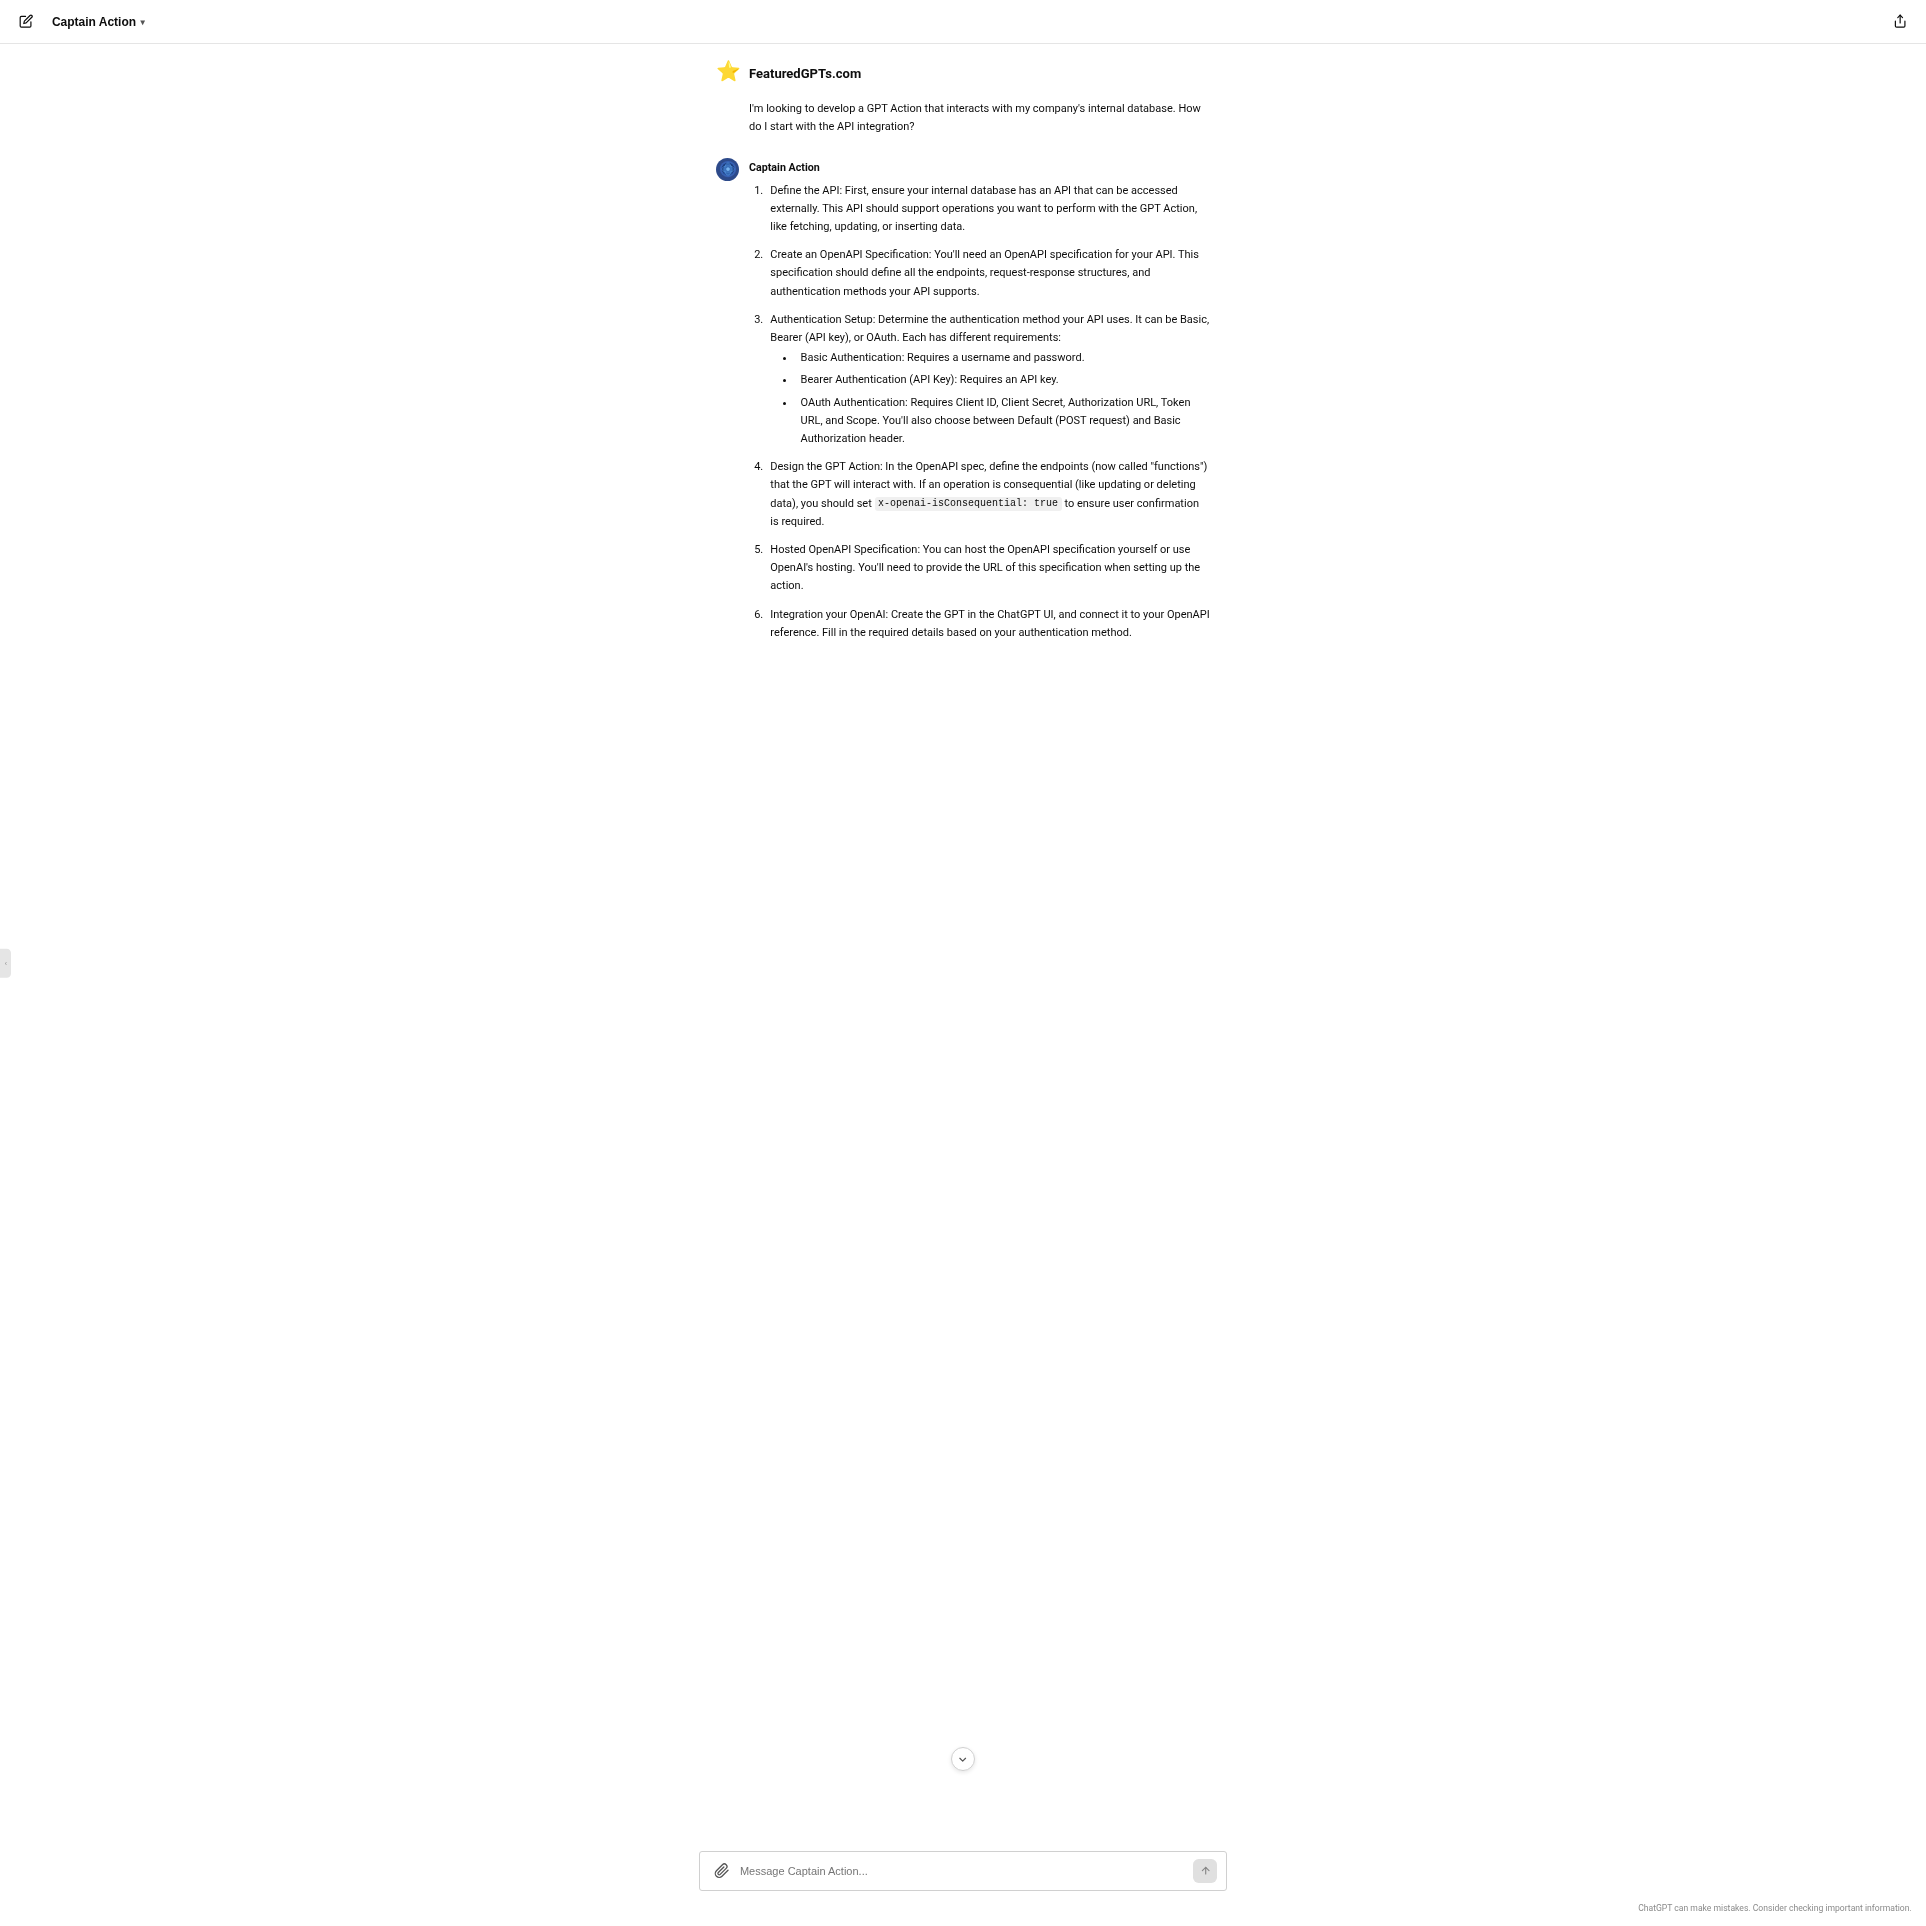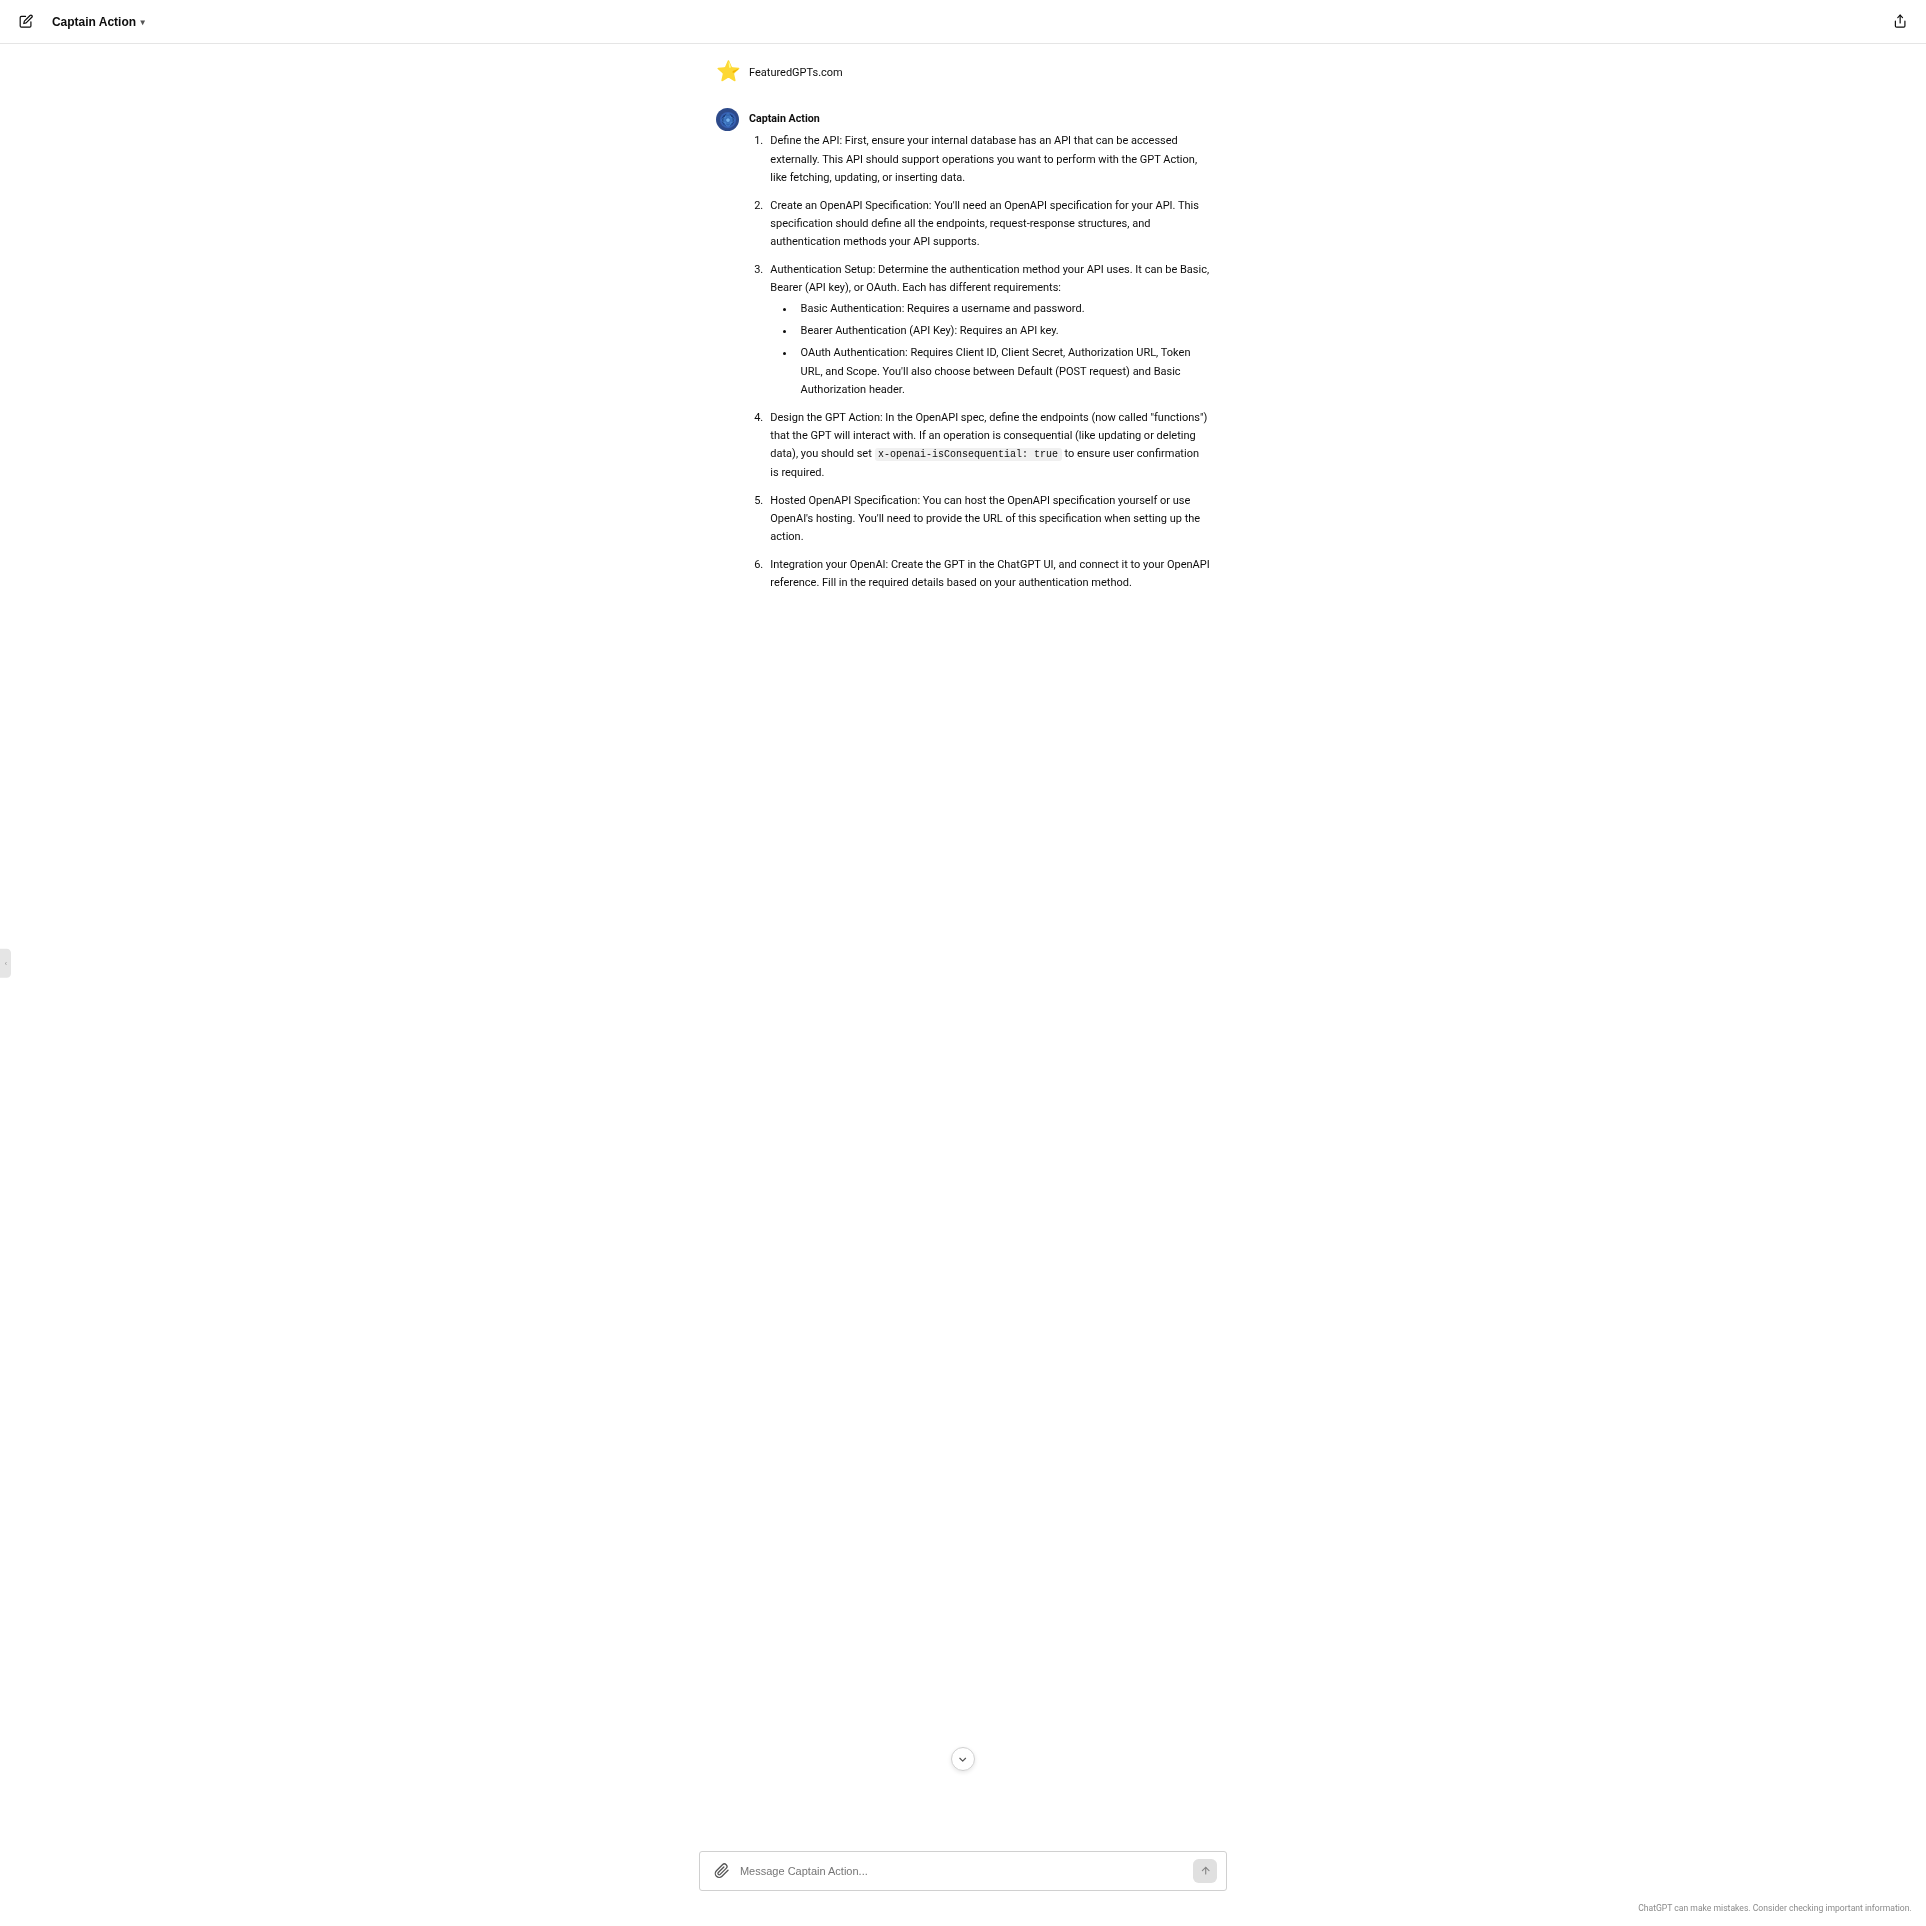--- a/index.html
+++ b/index.html
@@ -97,23 +97,23 @@
       font-size: 20px;
       line-height: 1;
     }
 
     .user-message-content {
       flex: 1;
       padding-top: 2.9px;
     }
 
     .user-message-name {
-      font-weight: 400;
-      font-size: 11px;
-      margin-bottom: 5px;
+      font-weight: 700;
+      font-size: 13px;
+      margin-bottom: 15px;
       color: #0d0d0d;
     }
 
     .user-message-text {
       font-size: 11px;
       color: #0d0d0d;
       line-height: 1.65;
     }
 
     
@@ -339,20 +339,21 @@
 </div>
 
 <div class="chat-scroll-container">
   <div class="chat-area">
     <div class="message-container">
 
       <div class="user-message">
         <div class="user-avatar">⭐</div>
         <div class="user-message-content">
           <div class="user-message-name">FeaturedGPTs.com</div>
+          <div class="user-message-text">I'm looking to develop a GPT Action that interacts with my company's internal database. How do I start with the API integration?</div>
         </div>
       </div>
 
       <div class="assistant-message">
         <div class="assistant-avatar">
           <svg viewBox="0 0 32 32" xmlns="http://www.w3.org/2000/svg">
             <circle cx="16" cy="16" r="16" fill="#2d4a8a"></circle>
             <circle cx="16" cy="16" r="13" fill="#3a6bc4" opacity="0.7"></circle>
             <circle cx="16" cy="16" r="10" fill="#1a3a7a"></circle>
             <path d="M16 6 C10 10 8 14 8 16 C8 22 11.5 26 16 26 C20.5 26 24 22 24 16 C24 14 22 10 16 6Z" fill="#4a8fe8" opacity="0.5"></path>

